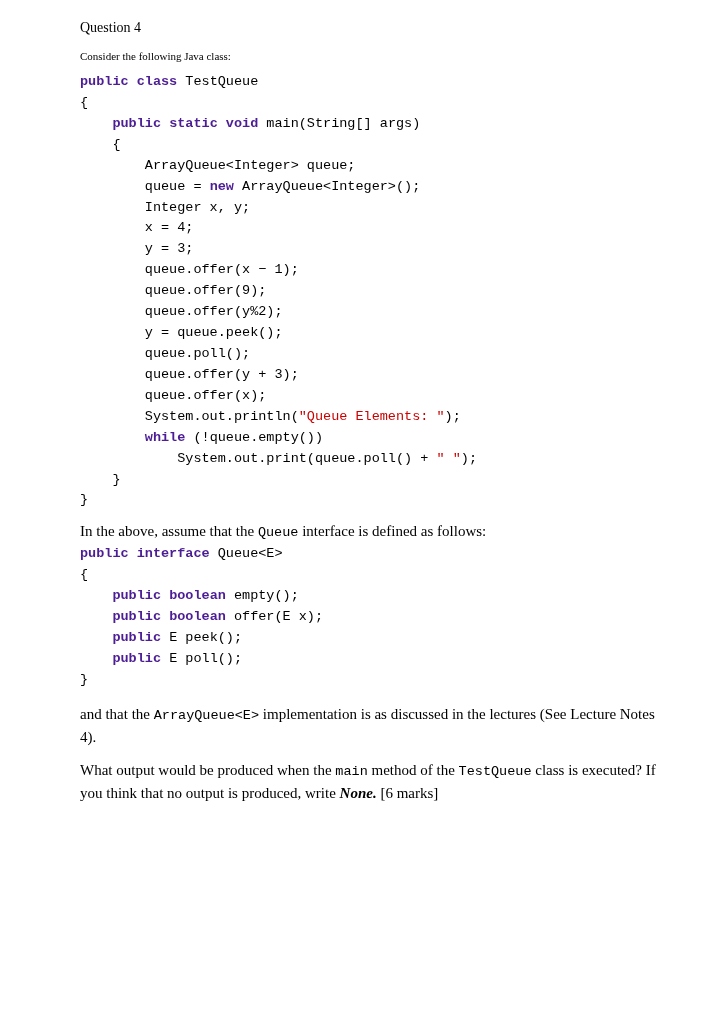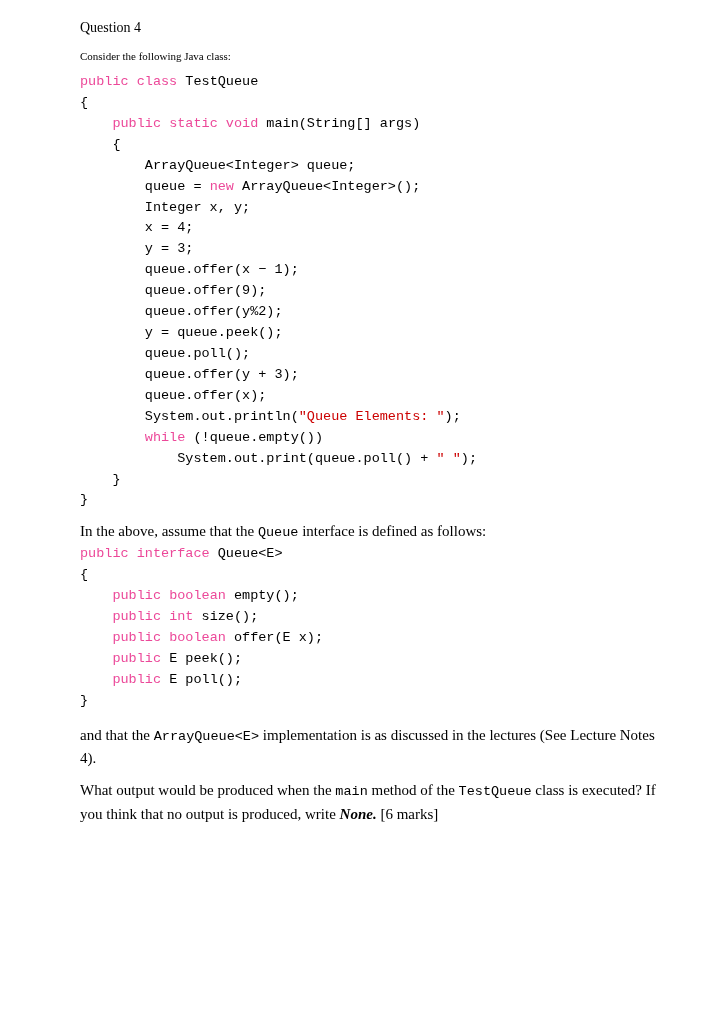--- a/index.html
+++ b/index.html
@@ -36,22 +36,22 @@
       margin-bottom: 12px;
       padding-left: 0;
     }
 
     .code-block .line {
       display: block;
       white-space: pre;
     }
 
     .kw-bold {
-      color: #ec4899;
-      font-weight: normal;
+      color: #4c1d95;
+      font-weight: bold;
     }
 
     .str {
       color: #cc0000;
     }
 
     .plain {
       color: #000000;
     }
 
@@ -108,21 +108,20 @@
     <span class="line"><span class="plain">    }</span></span>
     <span class="line"><span class="plain">}</span></span>
   </div>
 
   <p class="mid-text">In the above, assume that the <code>Queue</code> interface is defined as follows:</p>
 
   <div class="code-block">
     <span class="line"><span class="kw-bold">public</span> <span class="kw-bold">interface</span> <span class="plain">Queue&lt;E&gt;</span></span>
     <span class="line"><span class="plain">{</span></span>
     <span class="line"><span class="plain">    </span><span class="kw-bold">public</span> <span class="kw-bold">boolean</span> <span class="plain">empty();</span></span>
-    <span class="line"><span class="plain">    </span><span class="kw-bold">public</span> <span class="kw-bold">int</span> <span class="plain">size();</span></span>
     <span class="line"><span class="plain">    </span><span class="kw-bold">public</span> <span class="kw-bold">boolean</span> <span class="plain">offer(E x);</span></span>
     <span class="line"><span class="plain">    </span><span class="kw-bold">public</span> <span class="plain">E peek();</span></span>
     <span class="line"><span class="plain">    </span><span class="kw-bold">public</span> <span class="plain">E poll();</span></span>
     <span class="line"><span class="plain">}</span></span>
   </div>
 
   <p class="bottom-text">and that the <code>ArrayQueue&lt;E&gt;</code> implementation is as discussed in the lectures (See Lecture Notes 4).</p>
 
   <p class="bottom-text">What output would be produced when the <code>main</code> method of the <code>TestQueue</code> class is executed? If you think that no output is produced, write <em>None.</em>  [6 marks]</p>
 

